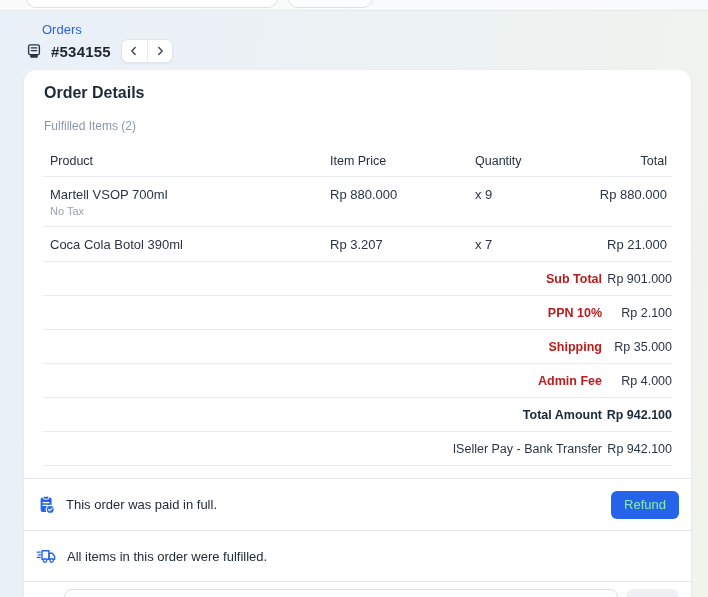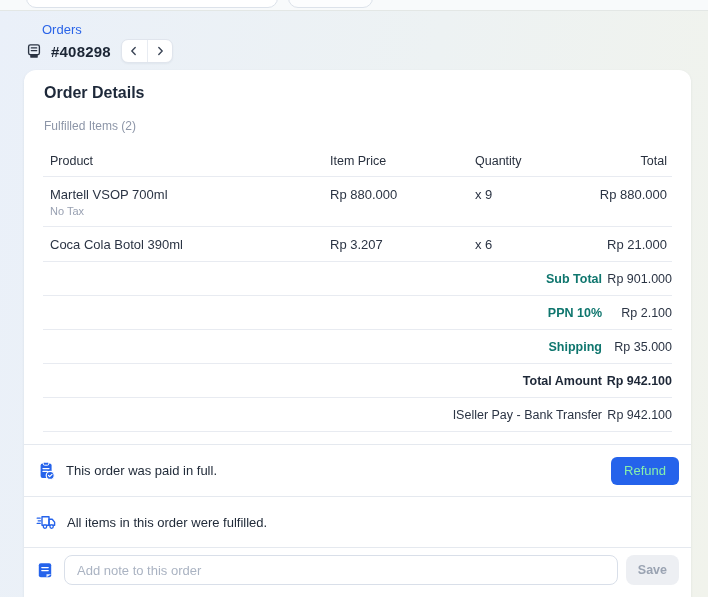--- a/index.html
+++ b/index.html
@@ -44,21 +44,21 @@
   .thead > div { font-size:12.5px; font-weight:500; color:#28303e; }
   .cell { padding-left:7px; font-size:13px; color:#2b3444; }
   .cell.num { text-align:right; padding-right:5px; padding-left:0; }
   .item-row { padding:10px 0 9px 0; border-bottom:1px solid #e8ebf1; }
   .pname { font-size:13px; color:#2b3444; }
   .pnote { font-size:11px; color:#99a1b2; margin-top:3px; }
   .pnote:empty { display:none; }
 
   .sum-row { height:34px; display:flex; align-items:center; justify-content:flex-end;
     border-bottom:1px solid #e8ebf1; }
-  .sum-label { font-size:12.5px; font-weight:600; color:#0f766e; }
+  .sum-label { font-size:12.5px; font-weight:600; color:#b91c1c; }
   .sum-value { width:70px; text-align:right; font-size:12.5px; color:#2b3444; }
   .sum-row.total .sum-label, .sum-row.total .sum-value { font-weight:700; color:#1d2737; }
   .sum-row.plain .sum-label { font-weight:400; color:#2b3444; }
 
   
   .section { display:flex; align-items:center; padding:0 12px; border-top:1px solid #e5e9ef; }
   .section .sicon { display:flex; flex:none; }
   .section .msg { margin-left:10px; font-size:13px; color:#222c3a; }
   .sec-paid { height:52px; }
   .sec-fulfilled { height:51px; }
@@ -86,21 +86,21 @@
 
 <div class="order-head">
   <span class="oicon">
     <svg width="18" height="19" viewBox="0 0 20 20">
       <rect x="4" y="2.6" width="12" height="11" rx="2" fill="none" stroke="#2a3342" stroke-width="1.5"></rect>
       <line x1="7" y1="6.1" x2="13" y2="6.1" stroke="#2a3342" stroke-width="1.4" stroke-linecap="round"></line>
       <line x1="7" y1="8.9" x2="13" y2="8.9" stroke="#2a3342" stroke-width="1.4" stroke-linecap="round"></line>
       <rect x="5.8" y="13.6" width="8.4" height="3.4" rx="1" fill="#2a3342"></rect>
     </svg>
   </span>
-  <span class="order-id">#408298</span>
+  <span class="order-id">#534155</span>
   <div class="pager">
     <button aria-label="previous">
       <svg width="10" height="10" viewBox="0 0 10 10">
           <polyline points="6.2,1.5 2.8,5 6.2,8.5" fill="none" stroke="#3c4657" stroke-width="1.4" stroke-linecap="round" stroke-linejoin="round"></polyline>
         </svg>
     </button>
     <button aria-label="next">
       <svg width="10" height="10" viewBox="0 0 10 10">
           <polyline points="3.8,1.5 7.2,5 3.8,8.5" fill="none" stroke="#3c4657" stroke-width="1.4" stroke-linecap="round" stroke-linejoin="round"></polyline>
         </svg>
@@ -131,35 +131,39 @@
       <div class="cell">x 9</div>
       <div class="cell num">Rp 880.000</div>
     </div>
 
     <div class="trow item-row">
       <div class="cell">
         <div class="pname">Coca Cola Botol 390ml</div>
 
       </div>
       <div class="cell">Rp 3.207</div>
-      <div class="cell">x 6</div>
+      <div class="cell">x 7</div>
       <div class="cell num">Rp 21.000</div>
     </div>
 
     <div class="sum-row">
       <div class="sum-label">Sub Total</div>
       <div class="sum-value">Rp 901.000</div>
     </div>
     <div class="sum-row">
       <div class="sum-label">PPN 10%</div>
       <div class="sum-value">Rp 2.100</div>
     </div>
     <div class="sum-row">
       <div class="sum-label">Shipping</div>
       <div class="sum-value">Rp 35.000</div>
+    </div>
+    <div class="sum-row">
+      <div class="sum-label">Admin Fee</div>
+      <div class="sum-value">Rp 4.000</div>
     </div>
     <div class="sum-row total">
       <div class="sum-label">Total Amount</div>
       <div class="sum-value">Rp 942.100</div>
     </div>
     <div class="sum-row plain">
       <div class="sum-label">ISeller Pay - Bank Transfer</div>
       <div class="sum-value">Rp 942.100</div>
     </div>
   </div>

